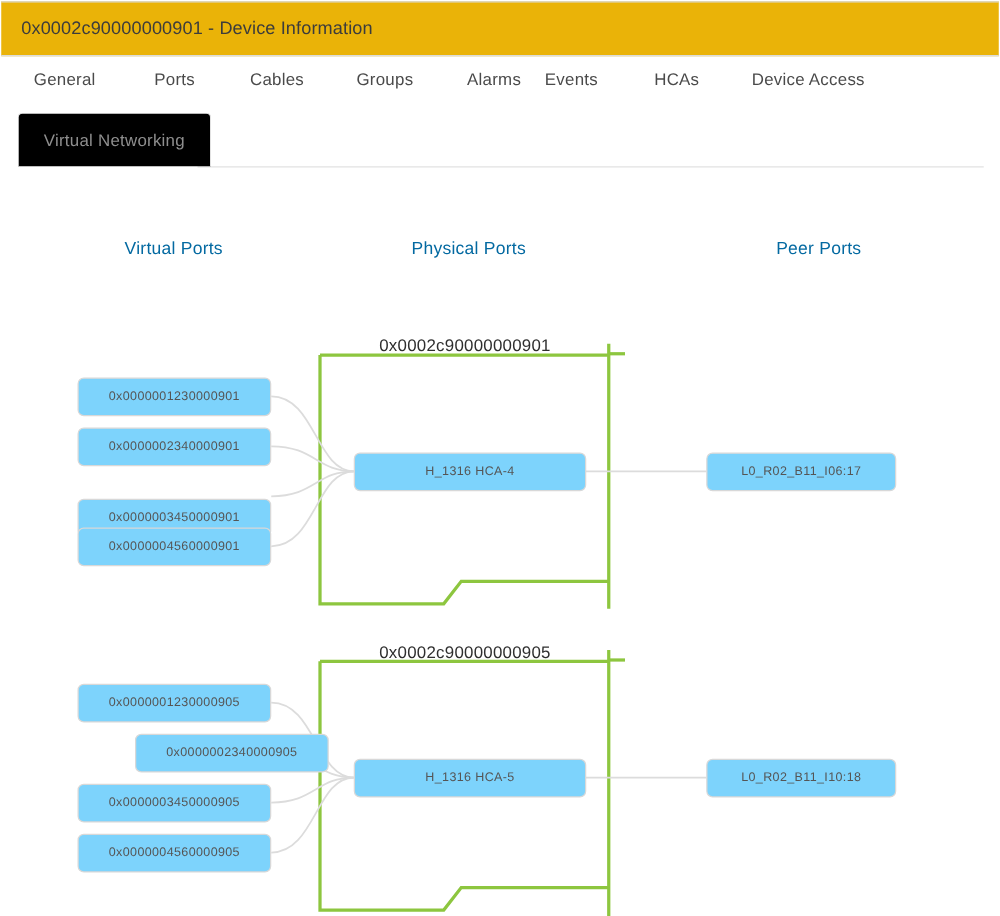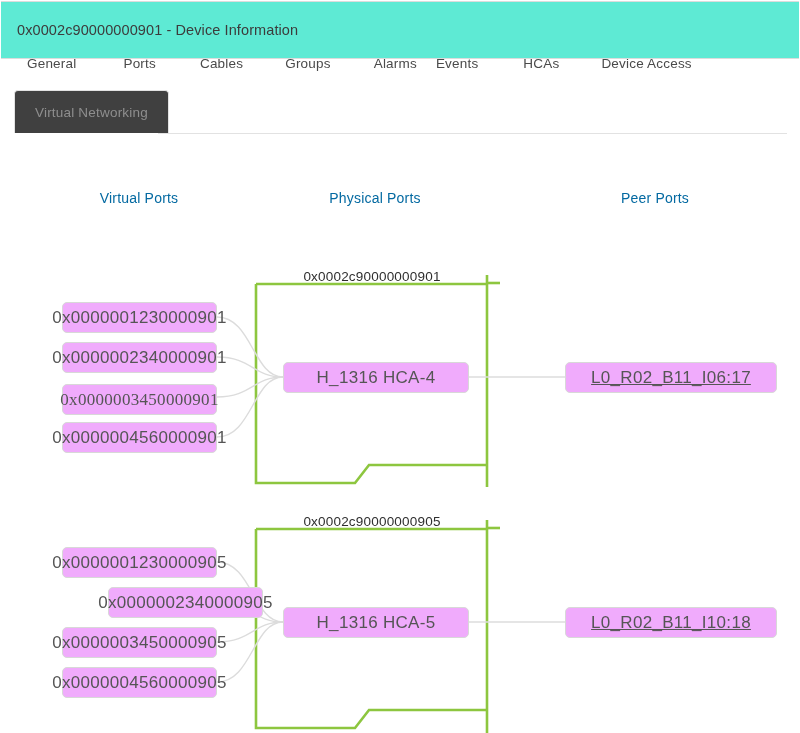--- a/index.html
+++ b/index.html
@@ -22,23 +22,23 @@
     position: absolute;
     left: 0; top: 0;
     width: 800px;
     height: 733px;
     box-sizing: border-box;
   }
   #title-bar {
     position: absolute;
     left: 1px; top: 1px;
     width: 798px;
-    height: 58px;
-    box-sizing: border-box;
-    background: #5eead4;
+    height: 44px;
+    box-sizing: border-box;
+    background: #eab308;
     border: 1px solid #dcdcdc;
     border-left: none;
     border-right: none;
     display: flex;
     align-items: center;
   }
   #title-text {
     padding-left: 16px;
     font-size: 14.5px;
     color: #3c3c3c;
@@ -69,21 +69,21 @@
     padding: 0;
   }
   #tab-row-secondary {
     position: absolute;
     left: 14px; top: 46px;
   }
   #tab-active {
     box-sizing: border-box;
     height: 43px;
     padding: 0 20px;
-    background: #404040;
+    background: #000000;
     border: 1px solid #e2e2e2;
     border-bottom: none;
     border-top-left-radius: 4px;
     border-top-right-radius: 4px;
     display: flex;
     align-items: center;
     font-size: 13.5px;
     color: #8e8e8e;
     letter-spacing: 0.2px;
     white-space: nowrap;
@@ -120,37 +120,37 @@
     left: 0; top: 0;
     width: 800px;
     height: 733px;
     pointer-events: none;
   }
 
   
   .node-box {
     position: absolute;
     box-sizing: border-box;
-    background: #f0abfc;
+    background: #7dd3fc;
     border: 1px solid #d8d8d8;
     border-radius: 5px;
     height: 31px;
     display: flex;
     align-items: center;
     justify-content: center;
-    font-size: 17px;
+    font-size: 10px;
     color: #555555;
     letter-spacing: 0.3px;
     white-space: nowrap;
     cursor: pointer;
     z-index: 5;
   }
   .vport-box  { left: 62px;  width: 155px; }
   .phys-box   { left: 283px; width: 186px; }
-  .peer-box   { left: 565px; width: 212px; text-decoration: underline; }
+  .peer-box   { left: 565px; width: 152px; }
 
   
   .group-label {
     position: absolute;
     font-size: 13.5px;
     color: #2f2f2f;
     letter-spacing: 0.2px;
     white-space: nowrap;
     text-align: center;
     width: 232px;
@@ -222,21 +222,21 @@
       <path d="M 217,642 C 252,642 253,622 283,622"></path>
       <path d="M 217,682 C 252,682 253,622 283,622"></path>
     </g>
     <line x1="467" y1="622" x2="565" y2="622" stroke="#dcdcdc" stroke-width="1.4"></line>
   </svg>
 
   <div class="group-label" style="top:269px;">0x0002c90000000901</div>
 
   <div class="node-box vport-box" style="top:302px;">0x0000001230000901</div>
   <div class="node-box vport-box" style="top:342px;">0x0000002340000901</div>
-  <div class="node-box vport-box" style="top:384px;font-family:Liberation Serif, serif;">0x0000003450000901</div>
+  <div class="node-box vport-box" style="top:399px;">0x0000003450000901</div>
   <div class="node-box vport-box" style="top:422px;">0x0000004560000901</div>
 
   <div class="node-box phys-box" style="top:362px;">H_1316 HCA-4</div>
 
   <div class="node-box peer-box" style="top:362px;">L0_R02_B11_I06:17</div>
 
   <div class="group-label" style="top:514px;">0x0002c90000000905</div>
 
   <div class="node-box vport-box" style="top:547px;">0x0000001230000905</div>
   <div class="node-box vport-box" style="top:587px;margin-left:46px;">0x0000002340000905</div>

